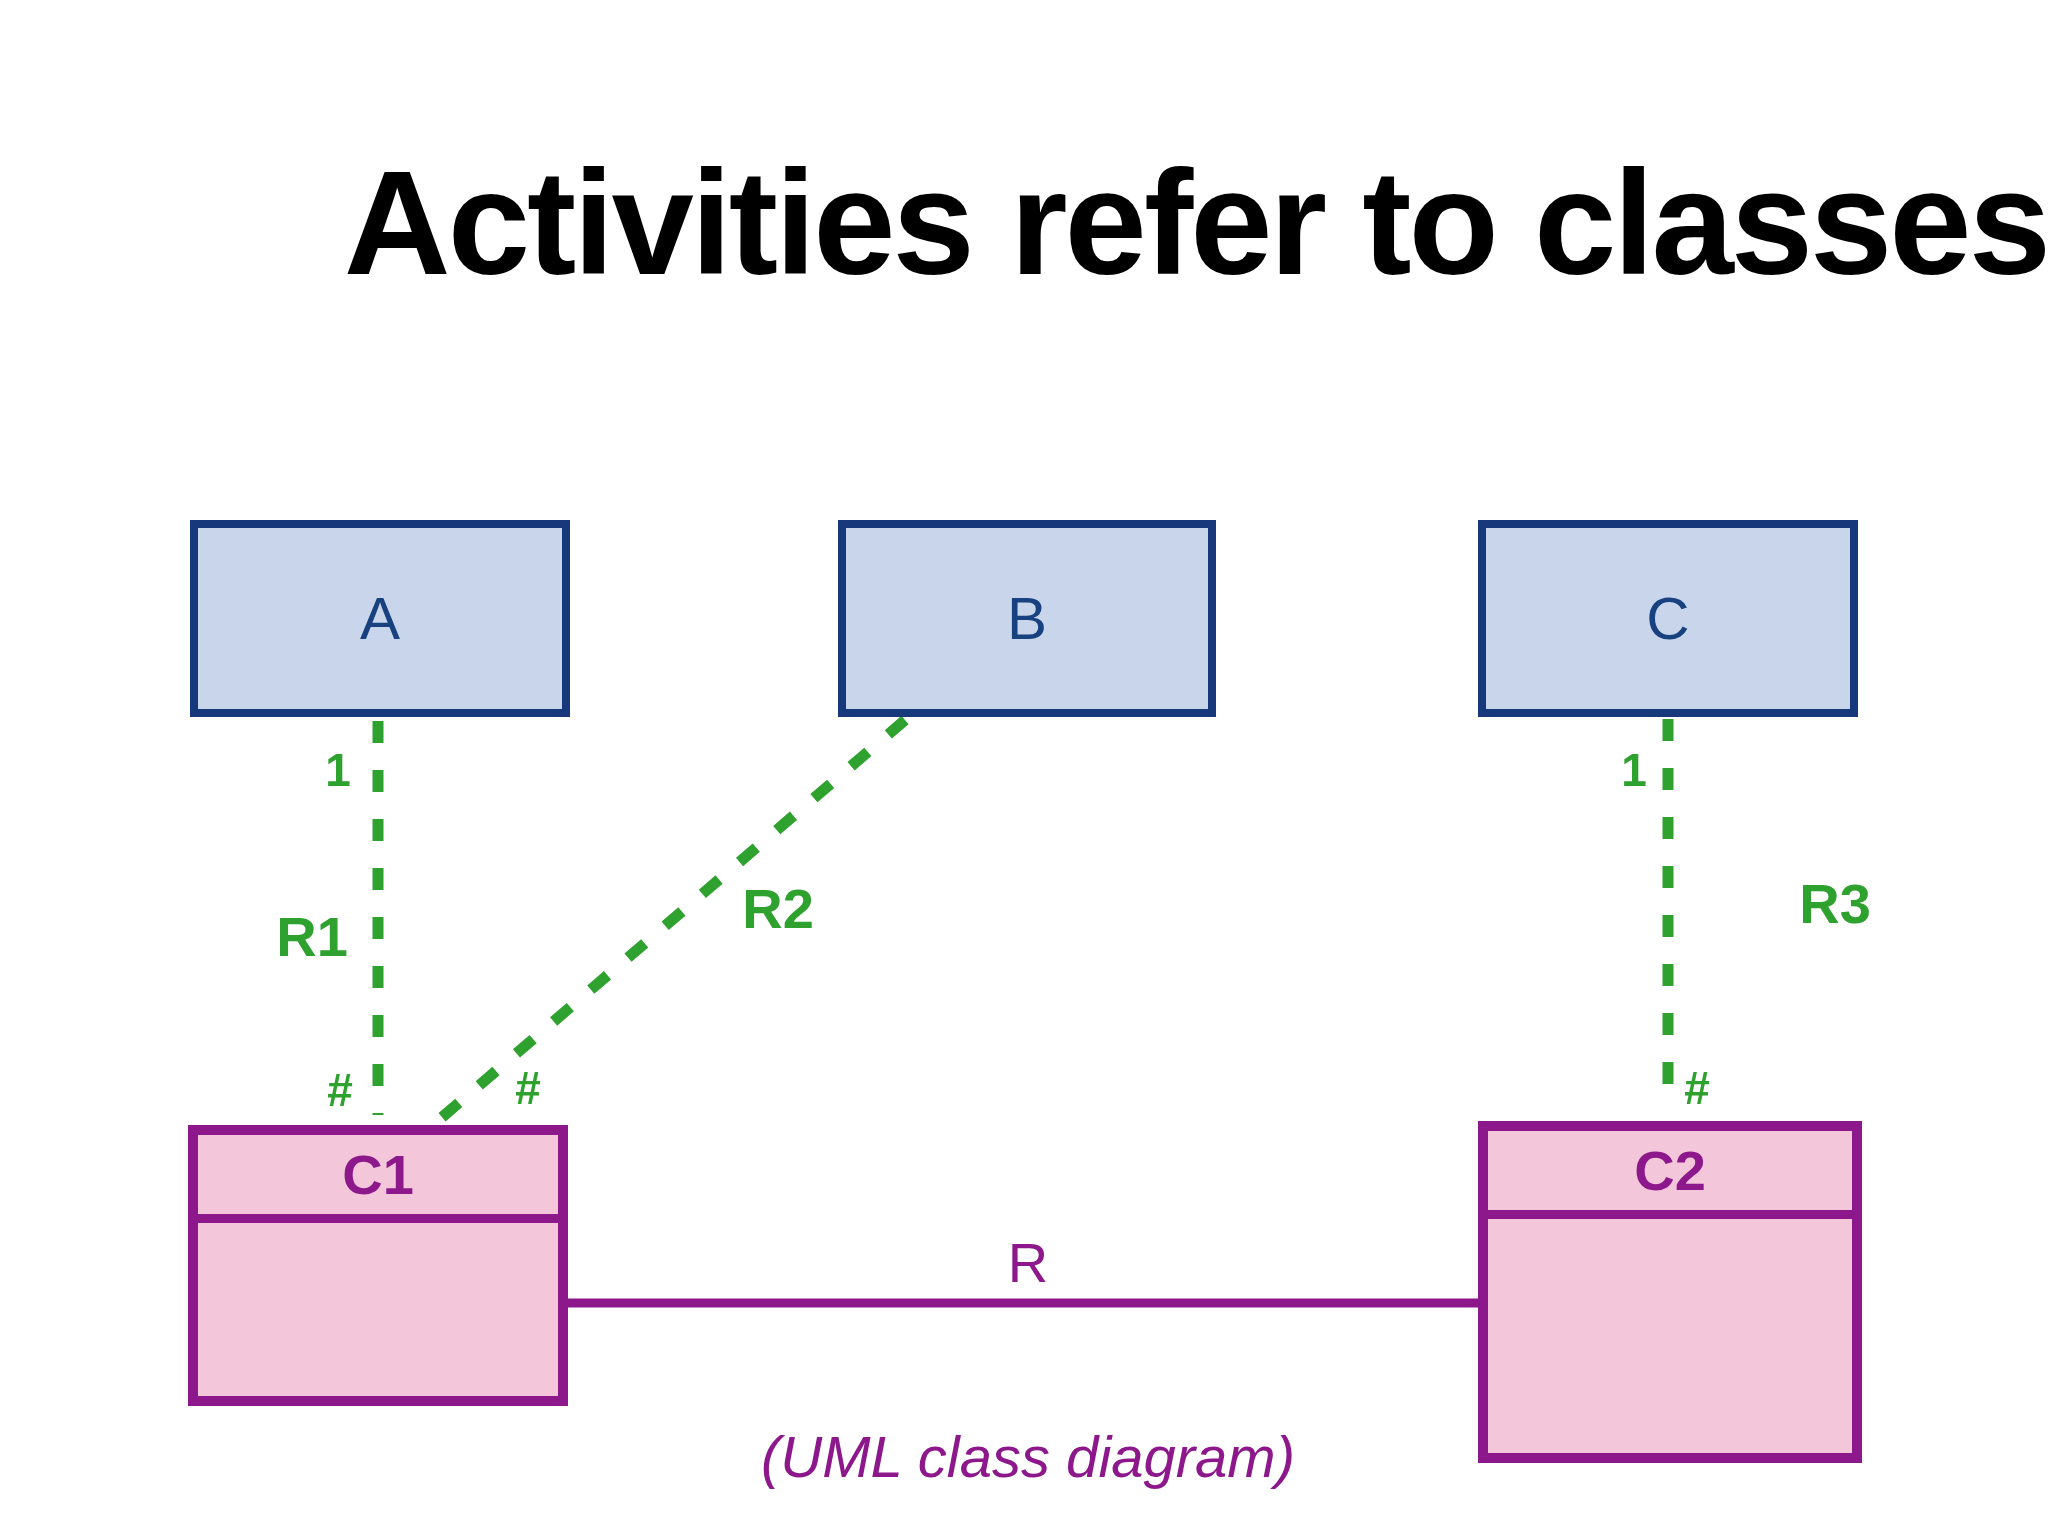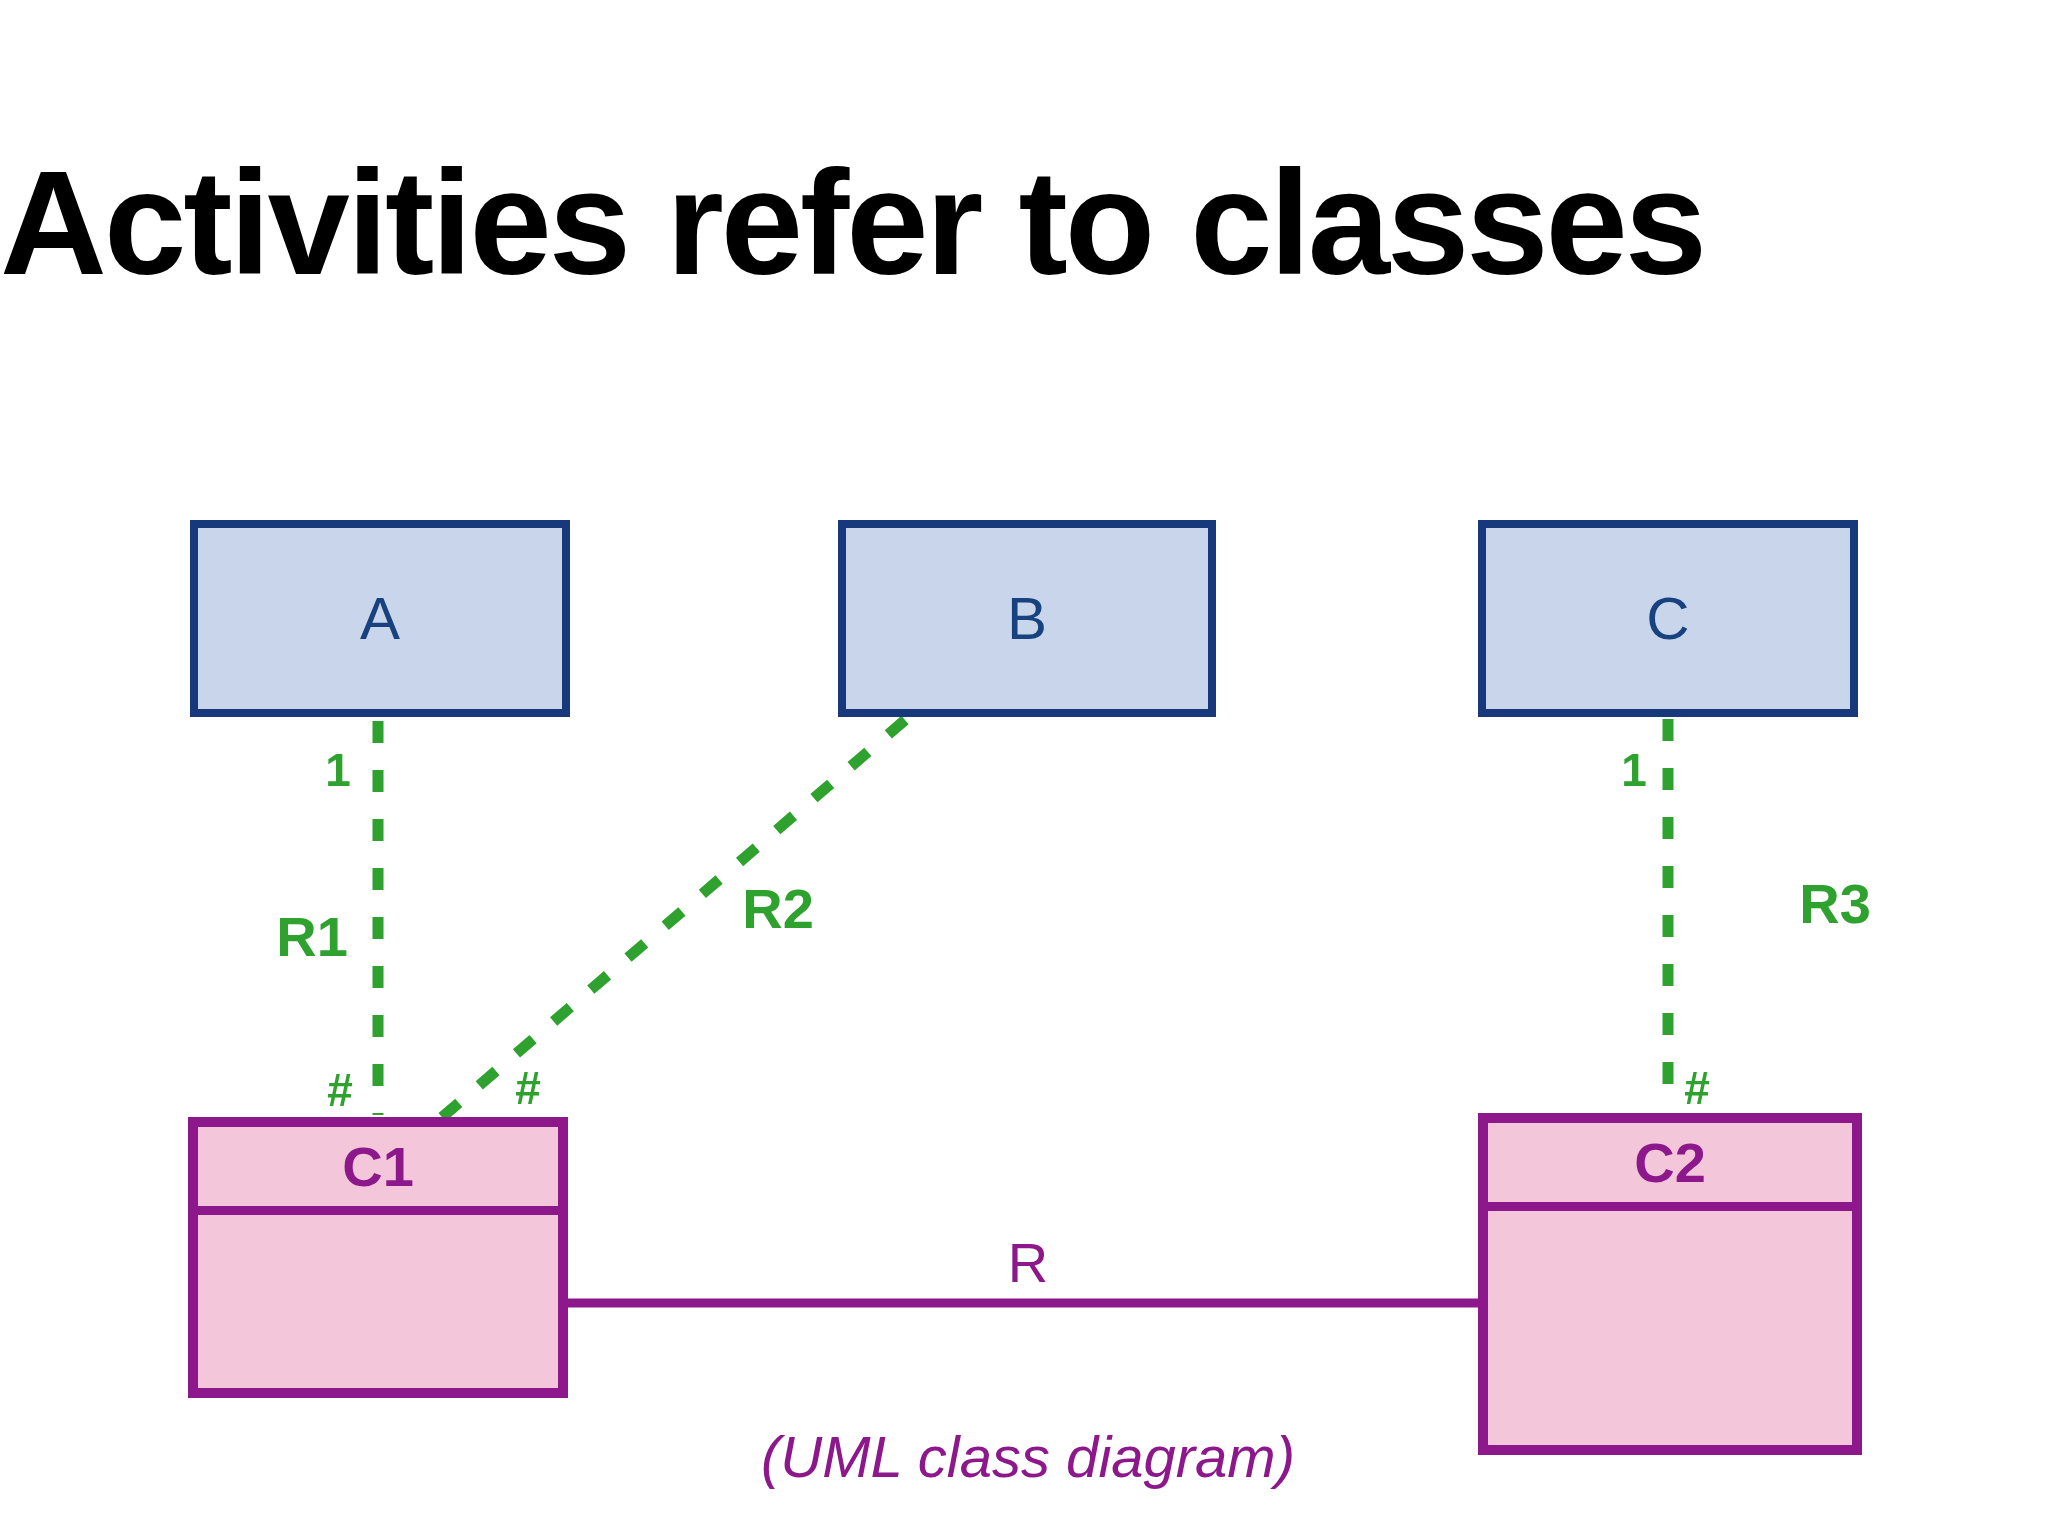--- a/index.html
+++ b/index.html
@@ -19,21 +19,21 @@
 
   
   .slide-title {
     left: 0;
     top: 138px;
     width: 2048px;
     font-size: 148px;
     font-weight: 700;
     letter-spacing: -3px;
     color: var(--title-color, #000);
-    text-align: left;
+    text-align: right;
     white-space: nowrap;
   }
 
   
   .activities-label {
     left: 830px;
     top: 412px;
     width: 400px;
     text-align: center;
     font-size: 56px;
@@ -58,20 +58,21 @@
   }
   .box-a { left: 190px;  top: 520px; width: 380px; }
   .box-b { left: 838px;  top: 520px; width: 378px; }
   .box-c { left: 1478px; top: 520px; width: 380px; }
 
   
   .class-box {
     box-sizing: border-box;
     background: var(--class-fill, #f3c6d9);
     border: 10px solid var(--purple, #8c188c);
+    margin-top: 8px;
   }
   .class-c1 { left: 188px;  top: 1117px; width: 380px; height: 281px; }
   .class-c2 { left: 1478px; top: 1113px; width: 384px; height: 342px; }
   .class-header {
     box-sizing: border-box;
     height: 88px;
     border-bottom: 9px solid var(--purple, #8c188c);
     display: flex;
     align-items: center;
     justify-content: center;

